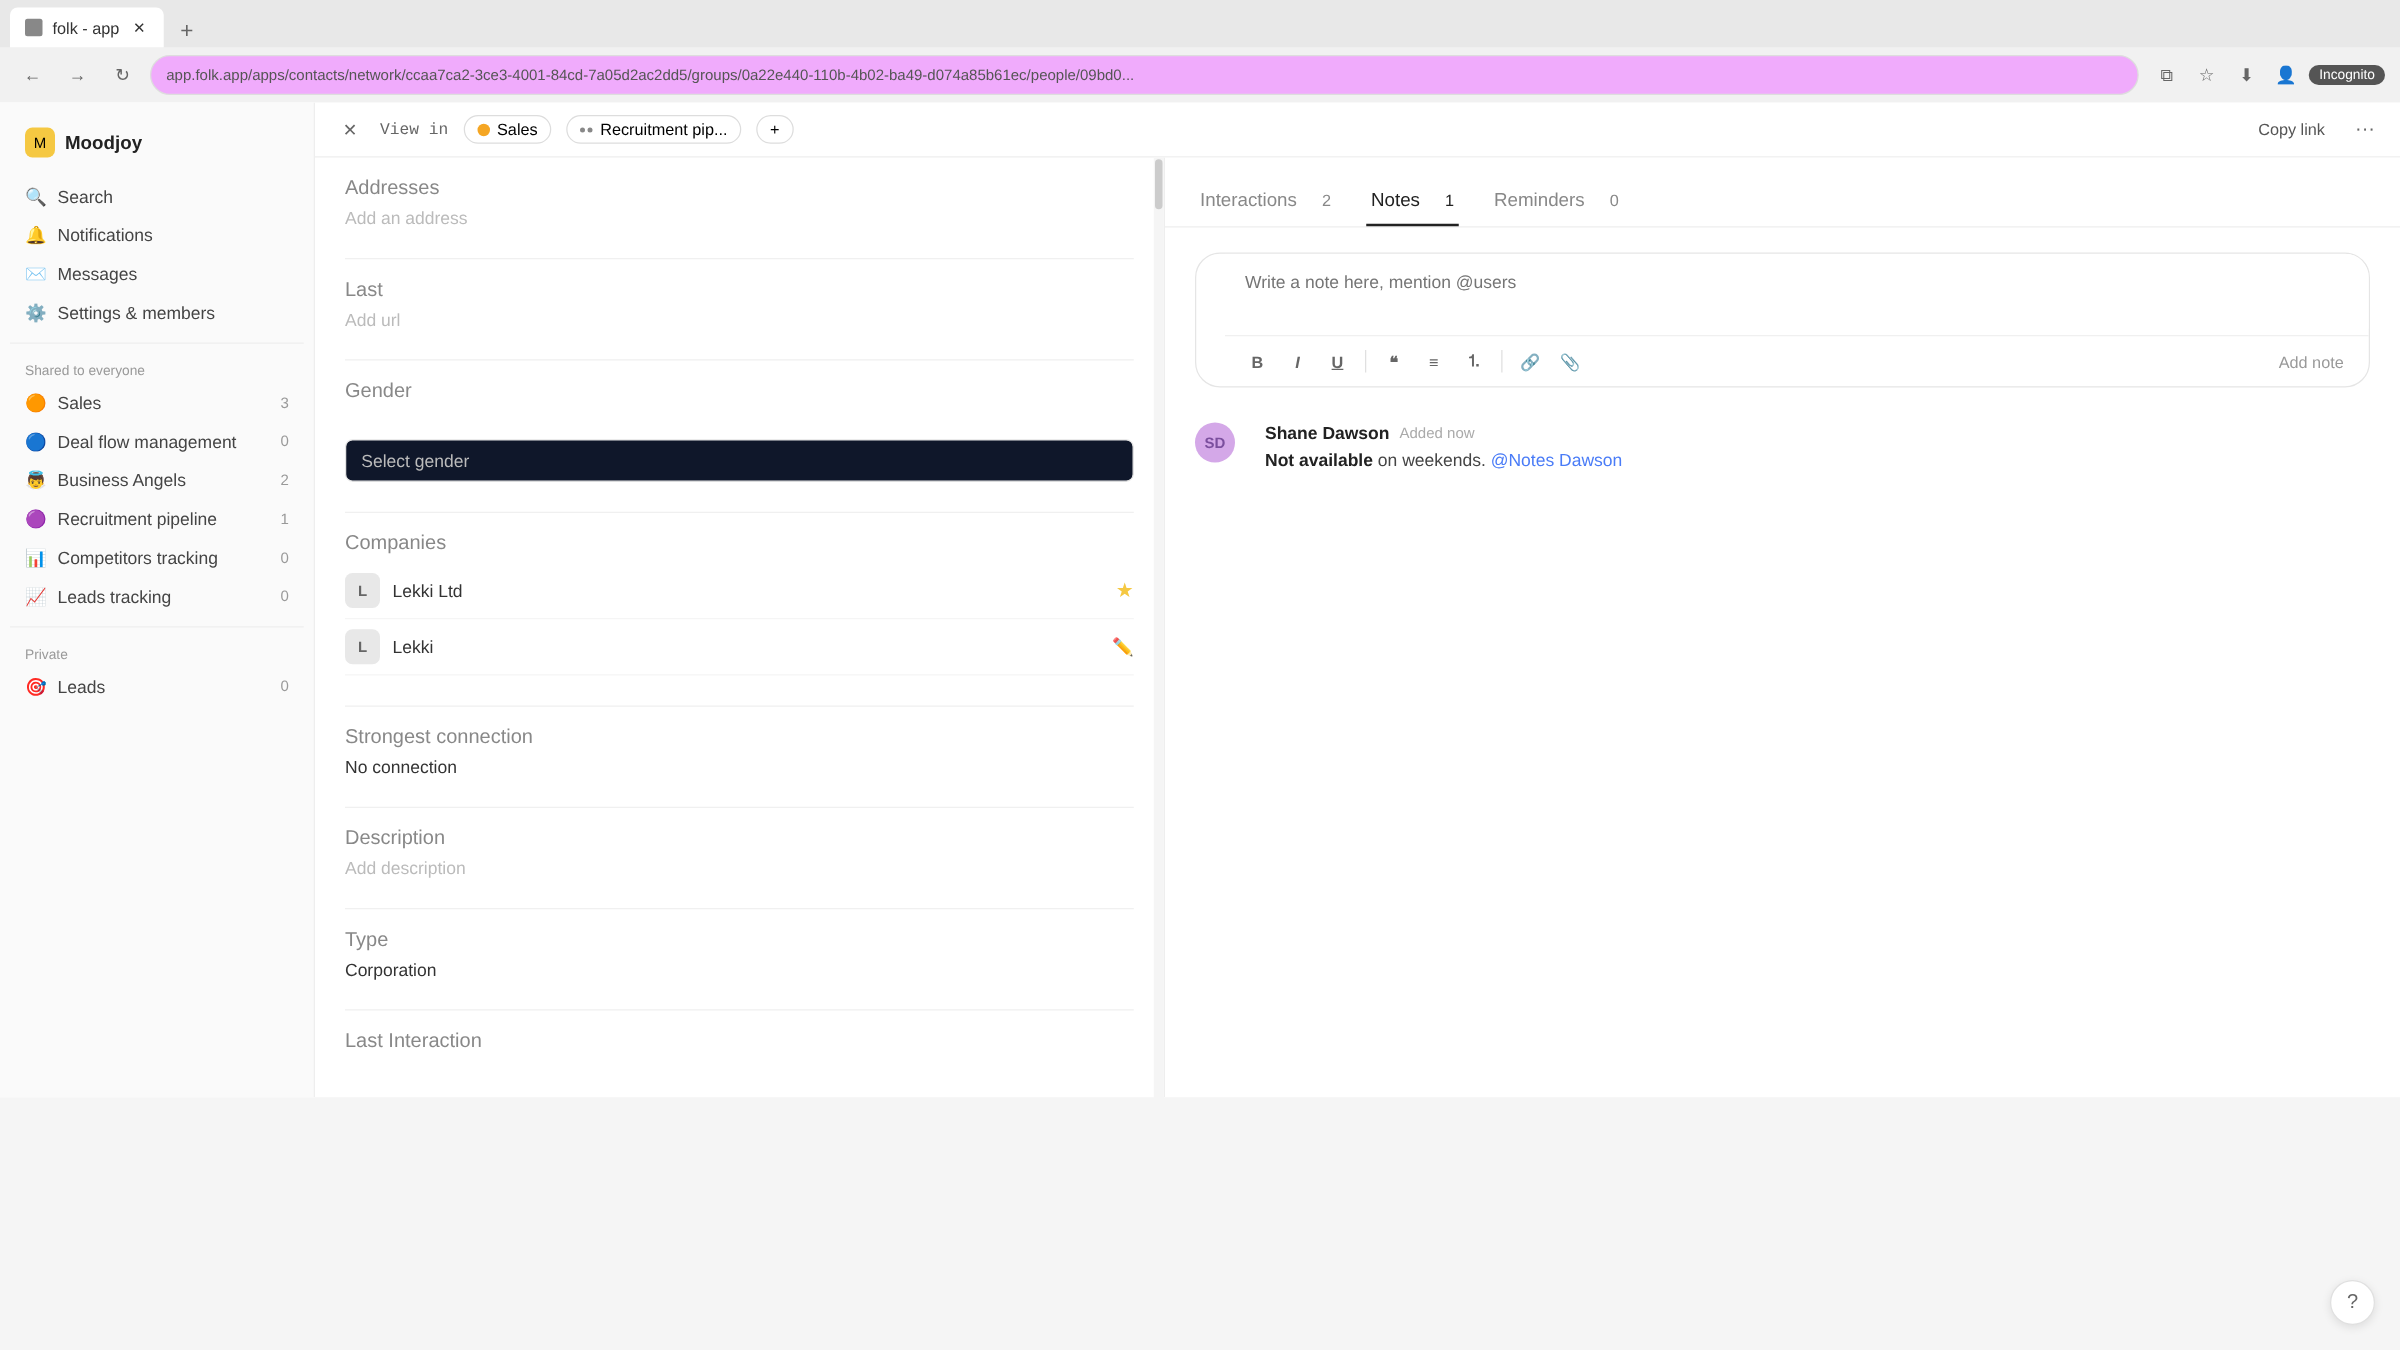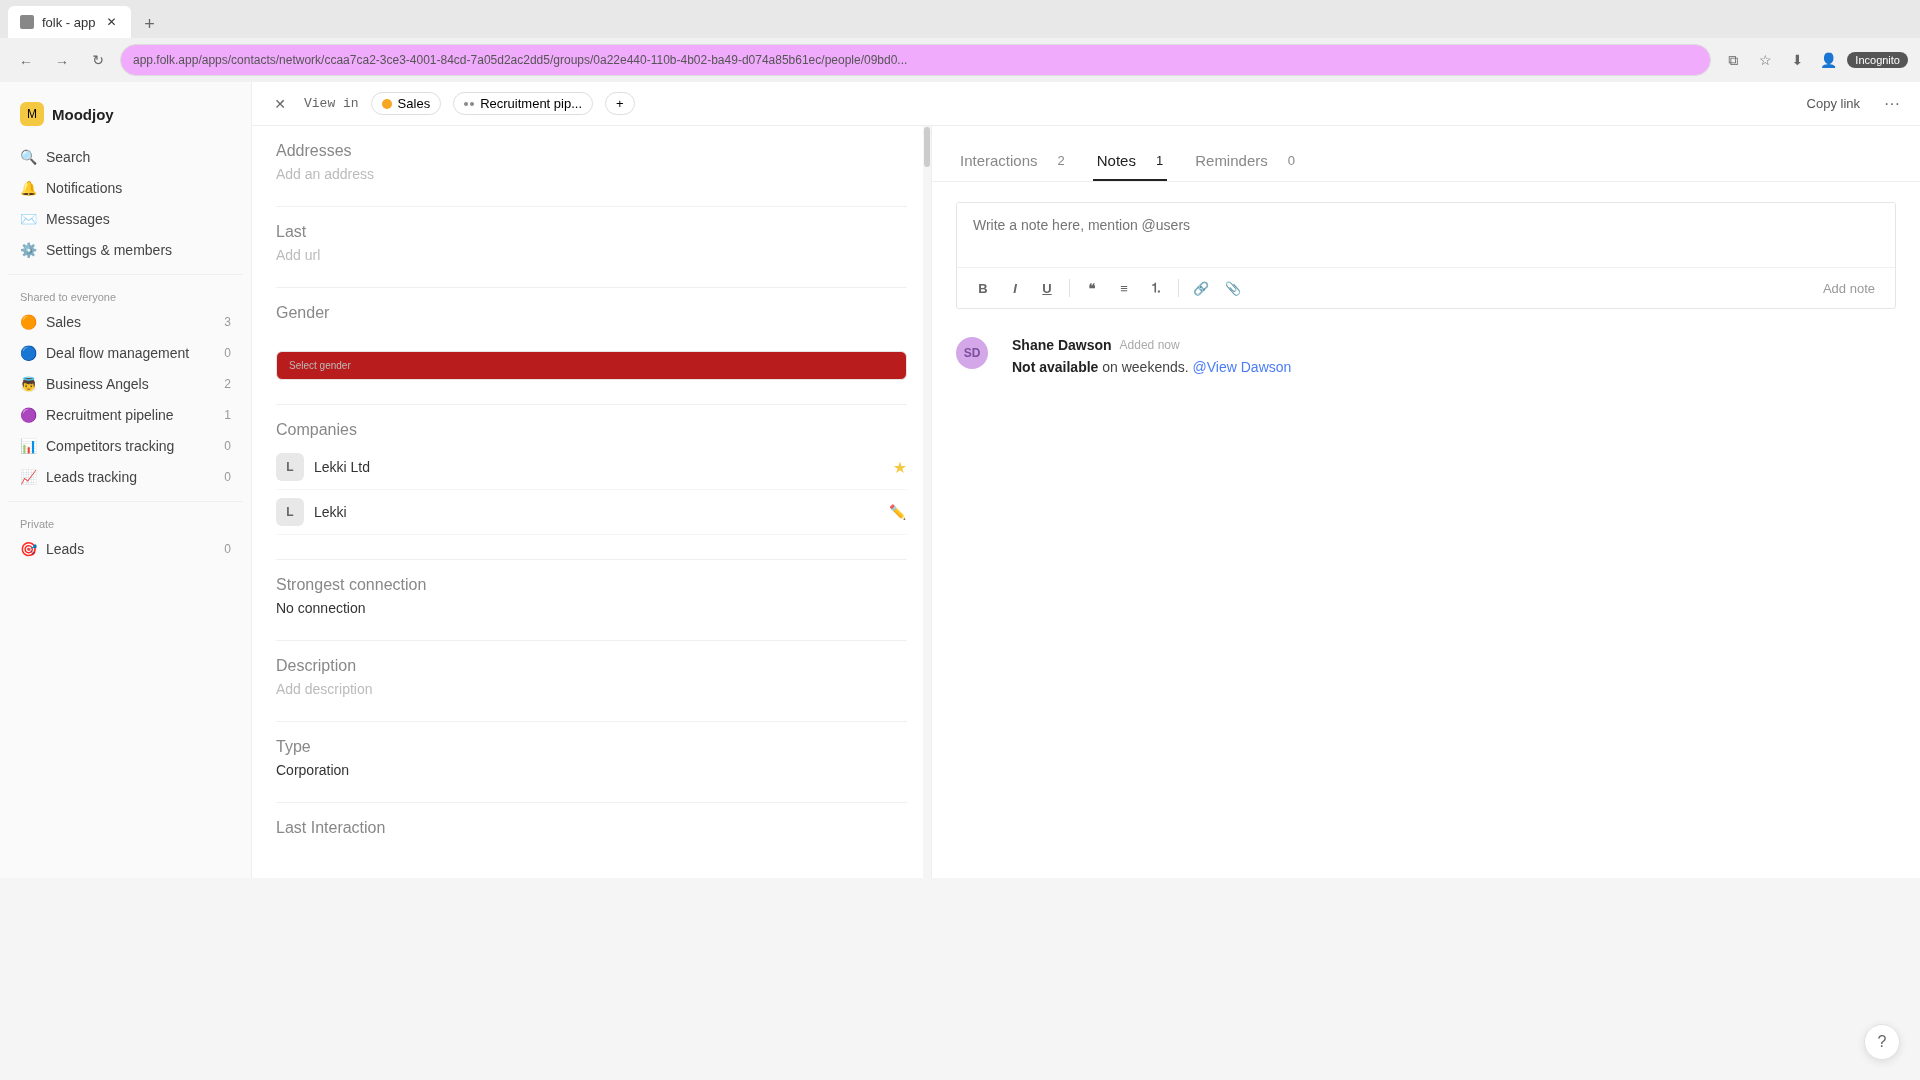--- a/index.html
+++ b/index.html
@@ -55,39 +55,39 @@
     
     .left-panel { width: 680px; border-right: 1px solid #eee; display: flex; flex-direction: column; overflow: hidden; flex-shrink: 0; }
     .left-panel-scroll { flex: 1; overflow-y: auto; padding: 16px 24px; position: relative; }
     .scrollbar-track { position: absolute; right: 0; top: 0; width: 8px; height: 100%; background: #f5f5f5; }
     .scrollbar-thumb { position: absolute; right: 0; top: 0; width: 6px; height: 40px; background: #ccc; border-radius: 4px; margin: 1px; }
 
     .field-section { margin-bottom: 24px; }
     .field-label { font-size: 16px; color: #888; font-weight: 400; margin-bottom: 6px; }
     .field-value { font-size: 14px; color: #333; }
     .field-placeholder { font-size: 14px; color: #bbb; }
-    .field-input { background: #b91c1c; border: 1px solid #e5e5e5; border-radius: 6px; padding: 8px 12px; font-size: 10px; color: #bbb; width: 100%; margin-top: 29px; }
+    .field-input { background: #0f172a; border: 1px solid #e5e5e5; border-radius: 6px; padding: 8px 12px; font-size: 14px; color: #bbb; width: 100%; margin-top: 29px; }
     .field-divider { height: 1px; background: #f0f0f0; margin: 8px 0 16px; }
 
     .company-item { display: flex; align-items: center; gap: 10px; padding: 8px 0; border-bottom: 1px solid #f5f5f5; }
     .company-icon { width: 28px; height: 28px; background: #e8e8e8; border-radius: 6px; display: flex; align-items: center; justify-content: center; font-size: 12px; color: #666; font-weight: 600; }
     .company-name { flex: 1; font-size: 14px; color: #333; }
     .company-star { color: #f5c842; font-size: 16px; cursor: pointer; }
     .company-edit { color: #aaa; font-size: 14px; cursor: pointer; }
 
     
     .right-panel { flex: 1; display: flex; flex-direction: column; overflow: hidden; background: #fff; }
     .tabs-row { display: flex; align-items: center; padding: 16px 24px 0; border-bottom: 1px solid #eee; }
     .tab-item { padding: 10px 4px; margin-right: 24px; font-size: 15px; color: #888; cursor: pointer; border-bottom: 2px solid transparent; display: flex; align-items: center; gap: 20px; }
     .tab-item.active { color: #222; border-bottom-color: #222; font-weight: 500; }
     .tab-badge { font-size: 13px; color: #888; }
     .tab-badge.active { color: #222; }
 
     .notes-area { flex: 1; overflow-y: auto; padding: 20px 24px; }
-    .note-editor { border: 1px solid #e5e5e5; border-radius: 3px; margin-bottom: 20px; overflow: hidden; }
+    .note-editor { border: 1px solid #e5e5e5; border-radius: 20px; margin-bottom: 20px; overflow: hidden; padding-left: 23px; }
     .note-input { width: 100%; padding: 14px 16px; font-size: 14px; color: #999; border: none; outline: none; resize: none; min-height: 50px; font-family: inherit; background: #fff; }
     .note-toolbar { display: flex; align-items: center; padding: 6px 12px; border-top: 1px solid #f0f0f0; gap: 4px; }
     .note-tool-btn { width: 28px; height: 28px; display: flex; align-items: center; justify-content: center; font-size: 13px; color: #666; cursor: pointer; border-radius: 4px; font-weight: bold; border: none; background: none; }
     .note-tool-italic { font-style: italic; }
     .note-tool-divider { width: 1px; height: 18px; background: #e0e0e0; margin: 0 4px; }
     .add-note-btn { margin-left: auto; font-size: 13px; color: #999; cursor: pointer; padding: 4px 8px; border-radius: 4px; }
 
     .note-entry { display: flex; gap: 24px; padding: 8px 0; }
     .note-avatar { width: 32px; height: 32px; border-radius: 50%; background: #d4a8e8; display: flex; align-items: center; justify-content: center; font-size: 12px; color: #7b4f9e; font-weight: 600; flex-shrink: 0; }
     .note-content { flex: 1; }
@@ -331,21 +331,21 @@
             <div class="note-entry">
               <div class="note-avatar">
                 <span>SD</span>
               </div>
               <div class="note-content">
                 <div class="note-header">
                   <span class="note-author">Shane Dawson</span>
                   <span class="note-time">Added now</span>
                 </div>
                 <div class="note-text">
-                  <span class="note-strong">Not available</span><span> on weekends. </span><span class="note-mention">@View Dawson</span>
+                  <span class="note-strong">Not available</span><span> on weekends. </span><span class="note-mention">@Notes Dawson</span>
                 </div>
               </div>
             </div>
 
           </div>
         </div>
 
       </div>
     </div>
   </div>

